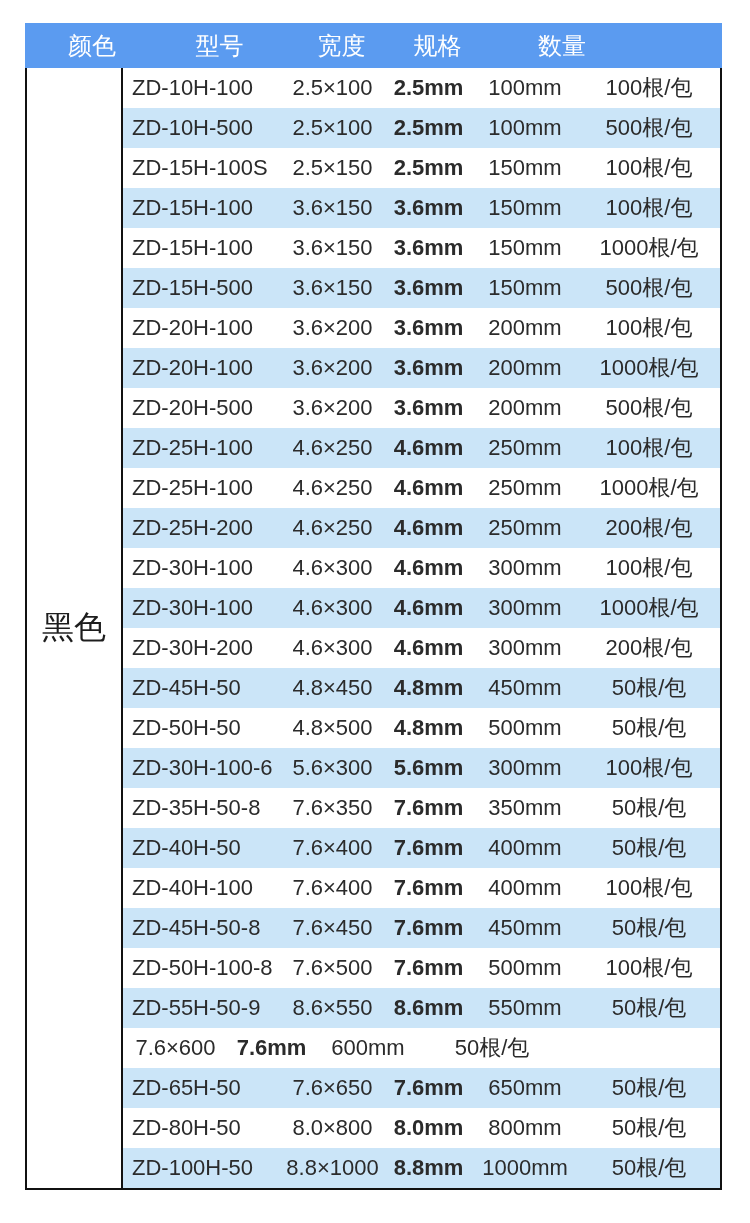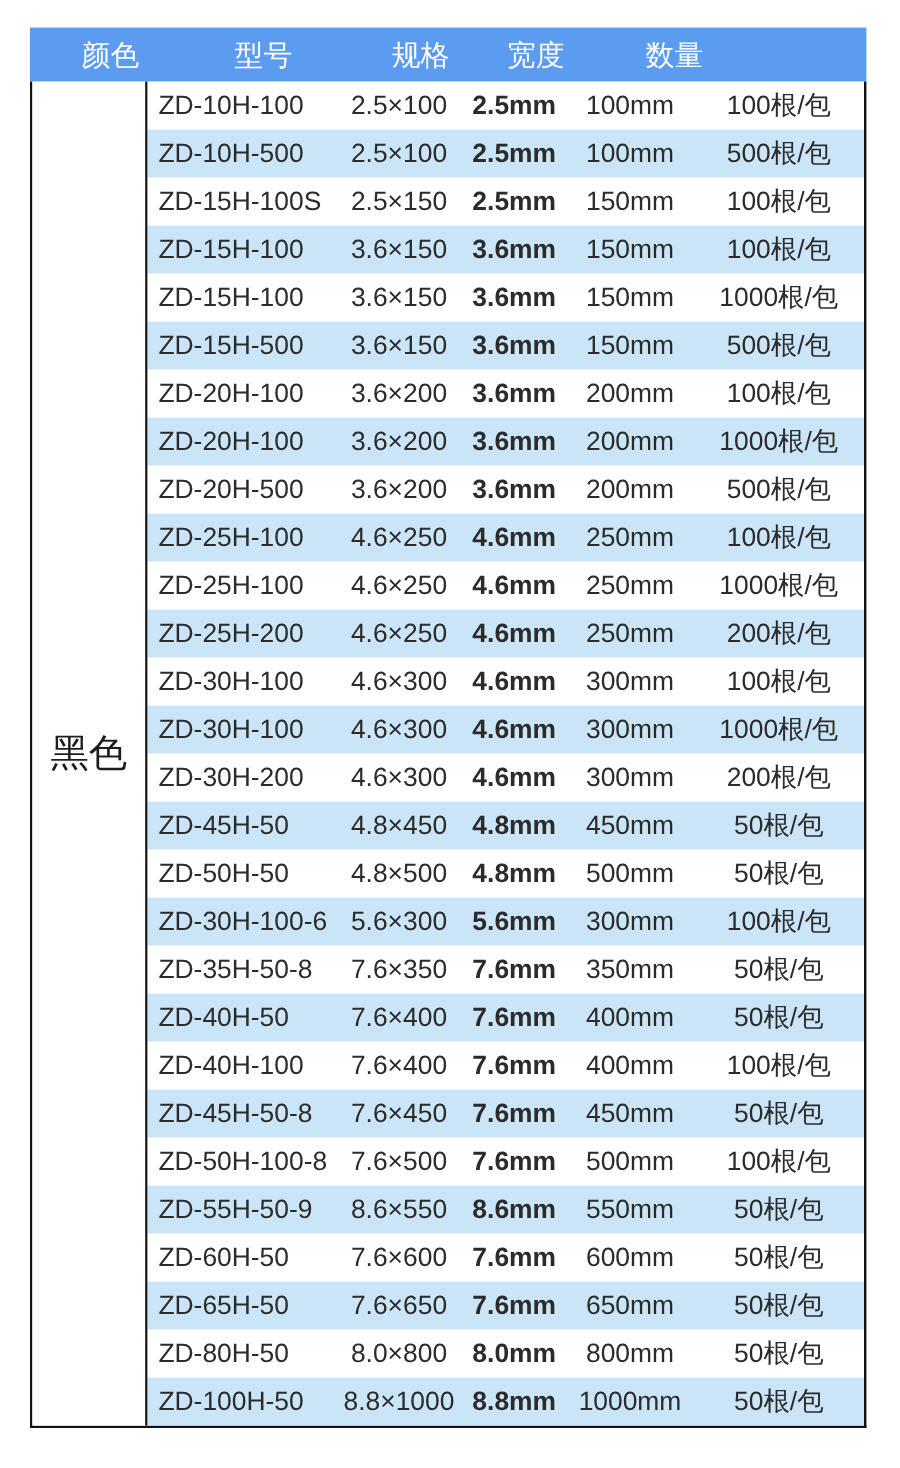--- a/index.html
+++ b/index.html
@@ -75,22 +75,22 @@
 </style>
 </head>
 <body>
 
 <div class="page">
   <div class="spec-table">
 
     <div class="table-header">
       <div class="hc hc-color">颜色</div>
       <div class="hc hc-model">型号</div>
+      <div class="hc hc-width">宽度</div>
       <div class="hc hc-spec">规格</div>
-      <div class="hc hc-width">宽度</div>
       <div class="hc hc-qty">数量</div>
     </div>
 
     <div class="table-body">
       <div class="color-column">
         <span>黑色</span>
       </div>
       <div class="rows-container">
   <div class="table-row">
     <div class="cell cell-model">ZD-10H-100</div>
@@ -278,21 +278,20 @@
 
   <div class="table-row">
     <div class="cell cell-model">ZD-55H-50-9</div>
     <div class="cell cell-spec">8.6×550</div>
     <div class="cell cell-width">8.6mm</div>
     <div class="cell cell-length">550mm</div>
     <div class="cell cell-qty">50根/包</div>
   </div>
 
   <div class="table-row">
-    <div class="cell cell-model">ZD-60H-50</div>
     <div class="cell cell-spec">7.6×600</div>
     <div class="cell cell-width">7.6mm</div>
     <div class="cell cell-length">600mm</div>
     <div class="cell cell-qty">50根/包</div>
   </div>
 
   <div class="table-row">
     <div class="cell cell-model">ZD-65H-50</div>
     <div class="cell cell-spec">7.6×650</div>
     <div class="cell cell-width">7.6mm</div>

